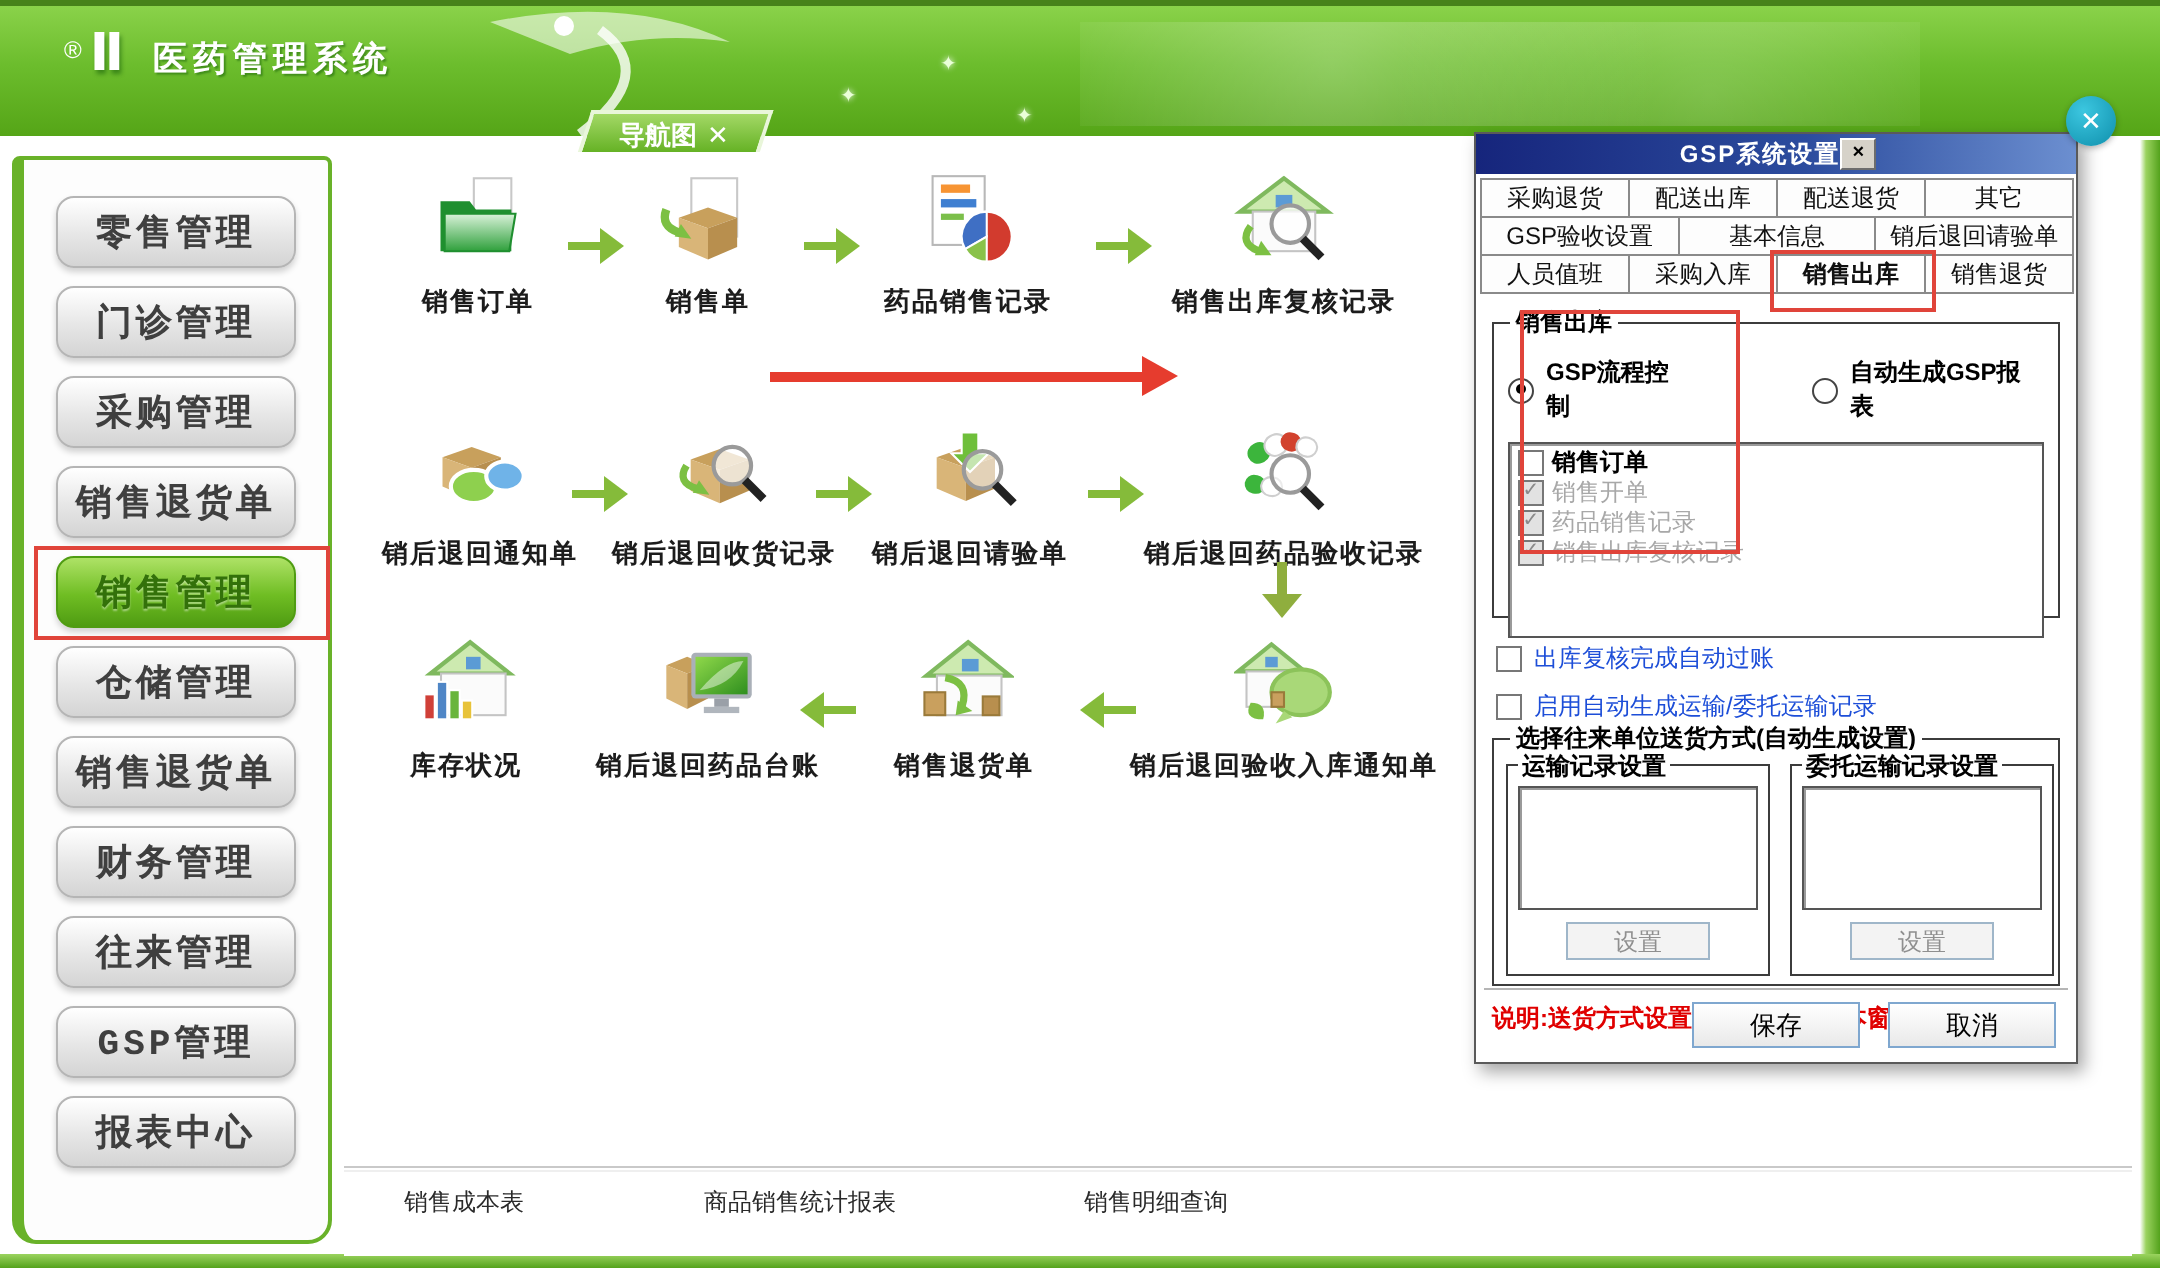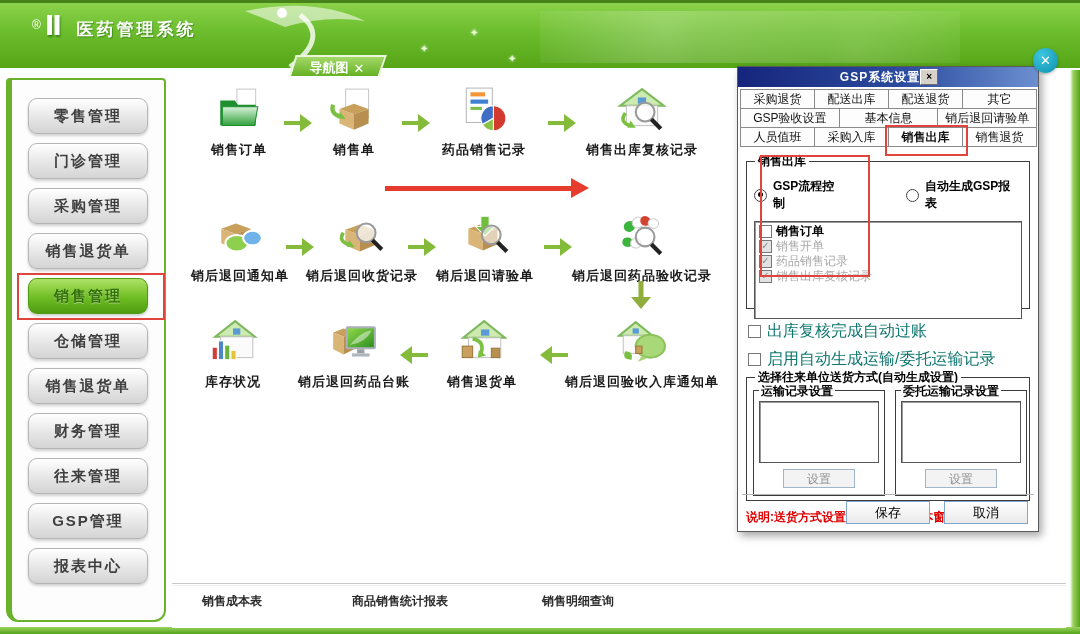--- a/index.html
+++ b/index.html
@@ -48,21 +48,21 @@
     position:absolute;left:6px;top:78px;width:160px;height:544px;box-sizing:border-box;
     background:#fdfdfd;border:2px solid #69b229;border-left-width:6px;
     border-radius:4px 4px 12px 12px;
     display:flex;flex-direction:column;align-items:center;gap:9px;padding-top:18px;
   }
   .side-btn{
     position:relative;width:118px;height:34px;flex:0 0 34px;border-radius:9px;
     background:linear-gradient(180deg,#ffffff,#e6e6e6 55%,#d4d4d4);
     border:1px solid #b5b5b5;box-shadow:0 2px 3px rgba(0,0,0,.18);
     display:flex;align-items:center;justify-content:center;
-    font-size:15px;font-weight:bold;color:#3f3f3f;letter-spacing:2px;cursor:pointer;
+    font-size:18px;font-weight:bold;color:#3f3f3f;letter-spacing:2px;cursor:pointer;font-family:Liberation Mono, monospace;
   }
   .side-btn.active{
     background:linear-gradient(180deg,#aee266 0%,#6fbd23 55%,#4f9c12 100%);
     border-color:#4f9c12;color:#33710a;text-shadow:0 1px 1px rgba(255,255,255,.45);
   }
   .red-annot{border:2px solid #e0443a;position:absolute;pointer-events:none;}
   .side-annot{left:-12px;top:-6px;right:-18px;bottom:-7px;}
   
   .main{position:absolute;left:172px;top:76px;width:894px;height:552px;background:#fff;}
   .flow-row{position:absolute;left:0;width:894px;height:120px;}
@@ -79,21 +79,21 @@
   .r2 .ag1{left:227px;top:26px}.r2 .ag2{left:367px;top:26px}
   .garrow svg{width:30px;height:22px;}
   .garrow.left svg{transform:rotate(180deg);}
   .red-long-arrow{position:absolute;left:213px;top:102px;width:205px;height:22px;}
   .red-long-arrow .line{position:absolute;left:0;top:8px;width:186px;height:5px;background:#e63c2e;}
   .red-long-arrow .head{position:absolute;left:186px;top:0;width:0;height:0;
     border-top:10px solid transparent;border-bottom:10px solid transparent;border-left:18px solid #e63c2e;}
   .down-arrow{position:absolute;left:456px;top:204px;width:26px;height:30px;}
   .bottom-sep{position:absolute;left:0;top:507px;width:894px;height:1px;background:#c9c9c9;
     box-shadow:0 2px 0 #efefef;}
-  .bl{position:absolute;top:517px;font-size:12px;color:#2a2a2a;cursor:pointer;font-weight:bold;}
+  .bl{position:absolute;top:517px;font-size:12px;color:#2a2a2a;cursor:pointer;}
   .bl0{left:30px}.bl1{left:180px}.bl2{left:370px}
   
   .dialog{
     position:absolute;left:737px;top:66px;width:302px;height:466px;box-sizing:border-box;
     background:#ffffff;border:1px solid #5a5a5a;box-shadow:3px 4px 8px rgba(0,0,0,.35);
   }
   .titlebar{height:20px;background:linear-gradient(90deg,#16257c,#2c4c9e 55%,#6c8fd0);
     display:flex;align-items:center;justify-content:center;padding:0 3px 0 5px;}
   .titlebar .t{color:#fff;font-size:12px;font-weight:bold;letter-spacing:1px;}
   .win-x{width:16px;height:14px;background:#d6d2c9;border:1px solid;
@@ -117,21 +117,21 @@
     border-radius:50%;background:#000;}
   .radio-gap{width:48px;}
   .listbox{margin-top:9px;height:98px;border:1px solid #555;
     box-shadow:inset 1px 1px 0 #9a9a9a;background:#fff;padding:2px 4px;box-sizing:border-box;}
   .cb-item{display:flex;align-items:center;gap:4px;height:15px;font-size:12px;}
   .cb{width:11px;height:11px;border:1px solid #777;background:#fff;flex:0 0 11px;
     font-size:10px;line-height:9px;text-align:center;color:#8a8a8a;cursor:pointer;}
   .cb.checked{background:#e2e2e2;}
   .cb-item.dis{color:#a8a8a8;}
   .cb-item.en{color:#000;font-weight:bold;}
-  .chk-row{display:flex;align-items:center;gap:6px;font-size:16px;color:#0f766e;margin:7px 4px;}
+  .chk-row{display:flex;align-items:center;gap:6px;font-size:12px;color:#1d4ed8;margin:7px 4px;}
   .g2{margin:4px 2px 0 2px;height:124px;padding:12px 2px 4px 6px;box-sizing:border-box;
     display:flex;gap:10px;}
   .sub-g{flex:1;border:1px solid #3c3c3c;position:relative;padding:10px 5px 4px 5px;box-sizing:border-box;}
   .sub-g>.legend{position:absolute;top:-8px;left:5px;background:#fff;padding:0 2px;
     font-size:12px;font-weight:bold;}
   .sub-list{height:60px;border:1px solid #555;box-shadow:inset 1px 1px 0 #9a9a9a;background:#fff;}
   .set-btn{display:block;margin:6px auto 0 auto;width:72px;height:19px;
     background:#f3f3f3;border:1px solid #9fb6c9;color:#8f8f8f;font-size:12px;cursor:default;
     font-family:inherit;}
   .note{color:#e00000;font-size:12px;font-weight:bold;margin:8px 2px 0 2px;white-space:nowrap;}

